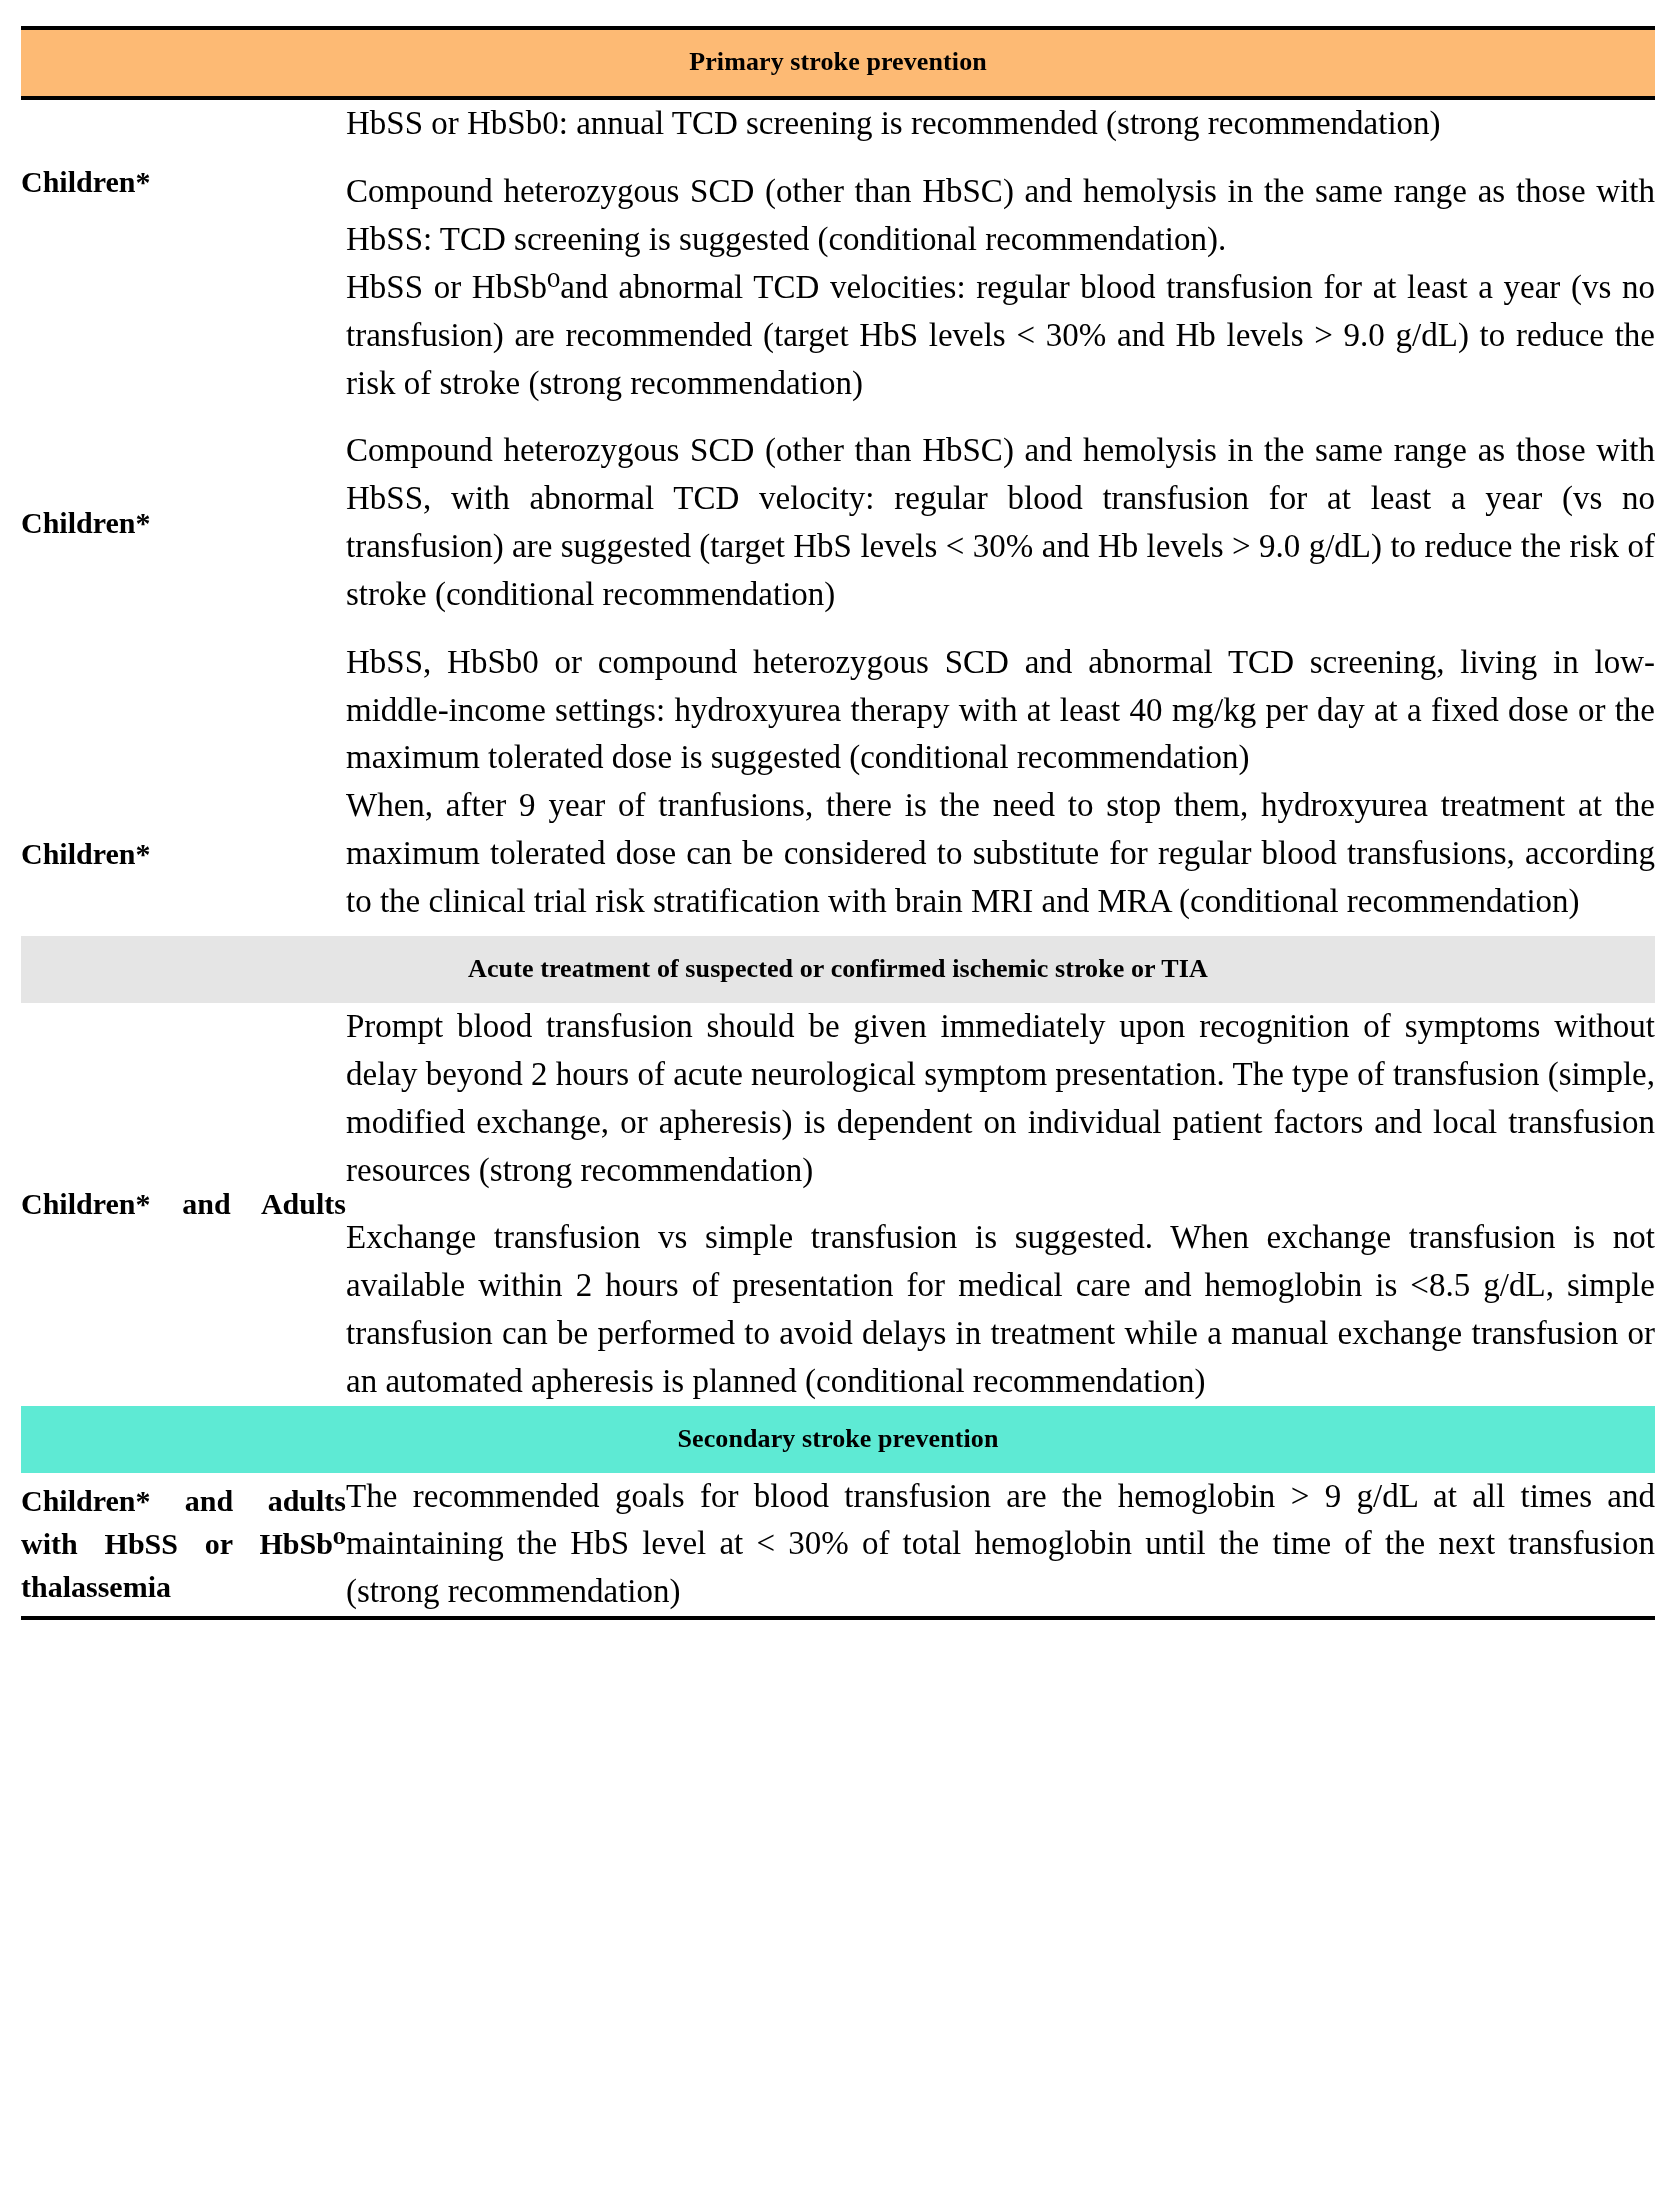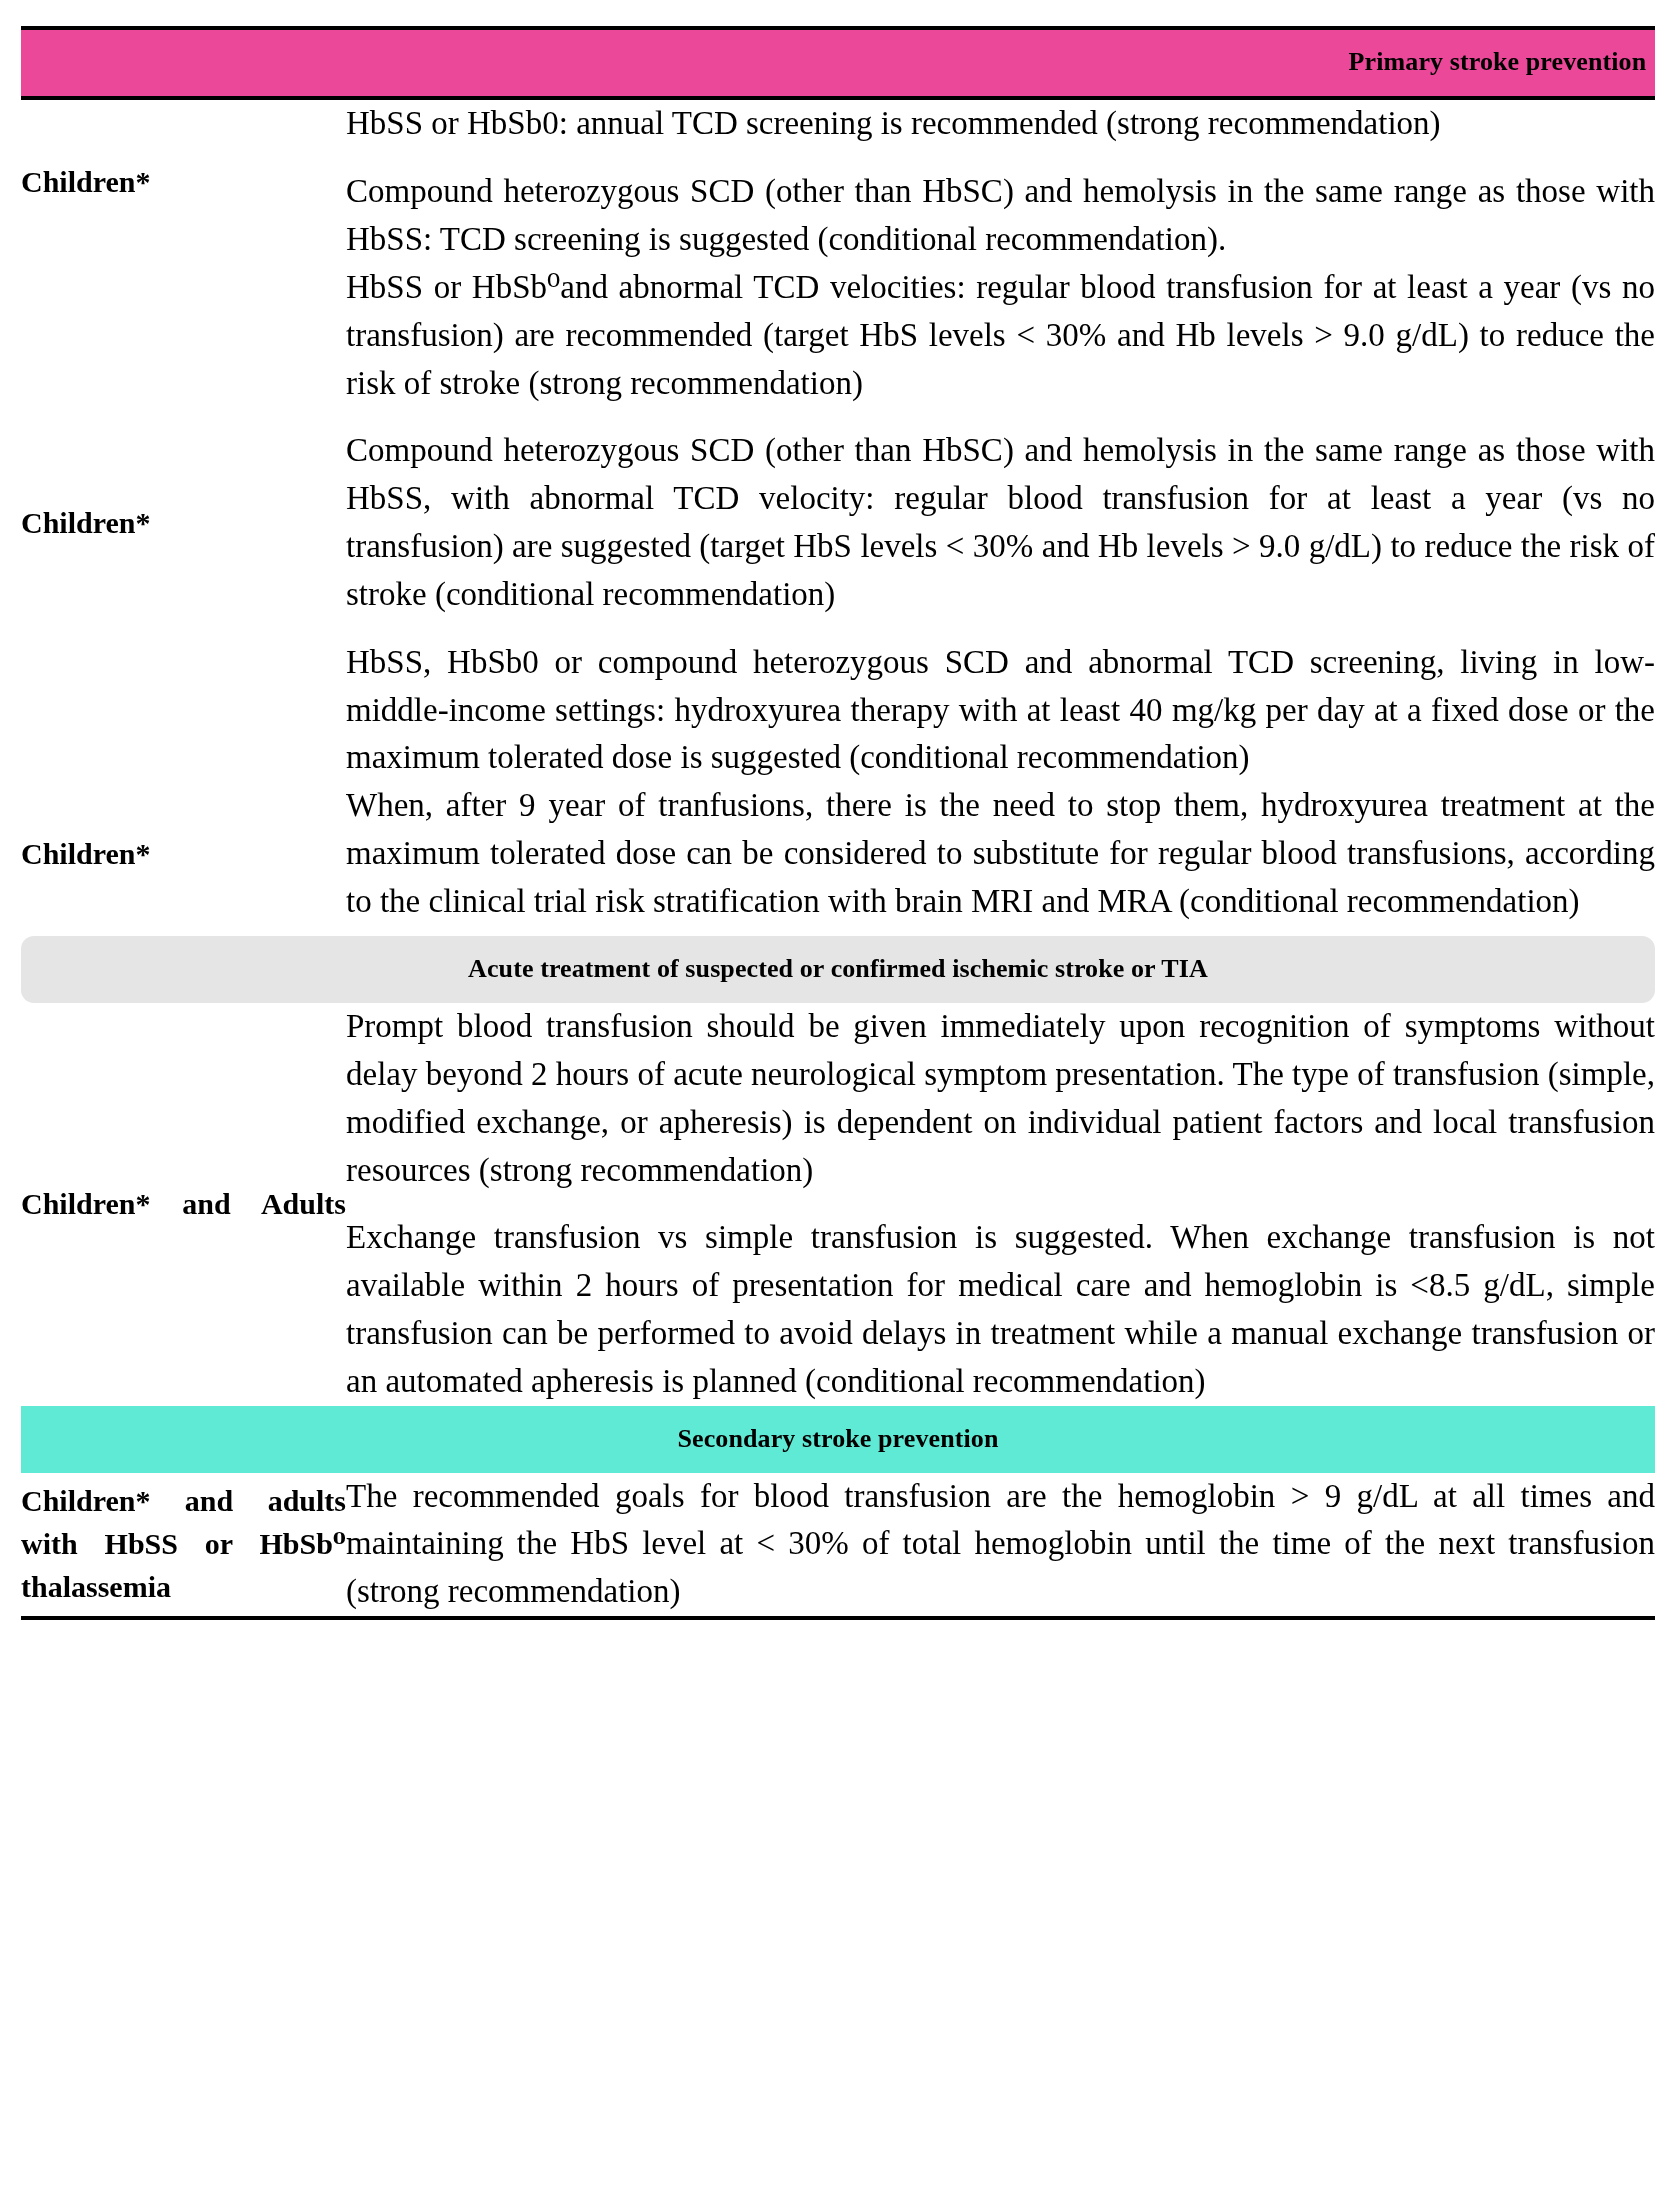--- a/index.html
+++ b/index.html
@@ -93,21 +93,21 @@
 <div class="page">
   <div class="table-wrap">
     <table class="rec-table">
       <colgroup>
         <col class="col-label">
         <col class="col-body">
       </colgroup>
       <tbody>
 
         <tr class="section-header band-light top-rule">
-          <td colspan="2" style="background: #ec4899; border-top-color: rgb(0, 0, 0); border-bottom-color: rgb(0, 0, 0); text-align: right;">Primary stroke prevention</td>
+          <td colspan="2" style="background: #fdba74; border-top-color: rgb(0, 0, 0); border-bottom-color: rgb(0, 0, 0);">Primary stroke prevention</td>
         </tr>
 
         <tr class="data-row">
           <td class="label-cell">Children*</td>
           <td class="body-cell">
             <p>HbSS or HbSb0: annual TCD screening is recommended (strong recommendation)</p>
             <p>Compound heterozygous SCD (other than HbSC) and hemolysis in the same range as those with HbSS: TCD screening is suggested (conditional recommendation).</p>
           </td>
         </tr>
 
@@ -125,21 +125,21 @@
           <td class="body-cell">
             <p>When, after 9 year of tranfusions, there is the need to stop them, hydroxyurea treatment at the maximum tolerated dose can be considered to substitute for regular blood transfusions, according to the clinical trial risk stratification with brain MRI and MRA (conditional recommendation)</p>
           </td>
         </tr>
 
         <tr class="spacer-row">
           <td colspan="2"></td>
         </tr>
 
         <tr class="section-header band-light">
-          <td colspan="2" style="background: rgb(229, 229, 229); border-radius: 13px;">Acute treatment of suspected or confirmed ischemic stroke or TIA</td>
+          <td colspan="2" style="background: rgb(229, 229, 229);">Acute treatment of suspected or confirmed ischemic stroke or TIA</td>
         </tr>
 
         <tr class="data-row">
           <td class="label-cell">Children* and Adults</td>
           <td class="body-cell">
             <p>Prompt blood transfusion should be given immediately upon recognition of symptoms without delay beyond 2 hours of acute neurological symptom presentation. The type of transfusion (simple, modified exchange, or apheresis) is dependent on individual patient factors and local transfusion resources (strong recommendation)</p>
             <p>Exchange transfusion vs simple transfusion is suggested. When exchange transfusion is not available within 2 hours of presentation for medical care and hemoglobin is &lt;8.5 g/dL, simple transfusion can be performed to avoid delays in treatment while a manual exchange transfusion or an automated apheresis is planned (conditional recommendation)</p>
           </td>
         </tr>
 

